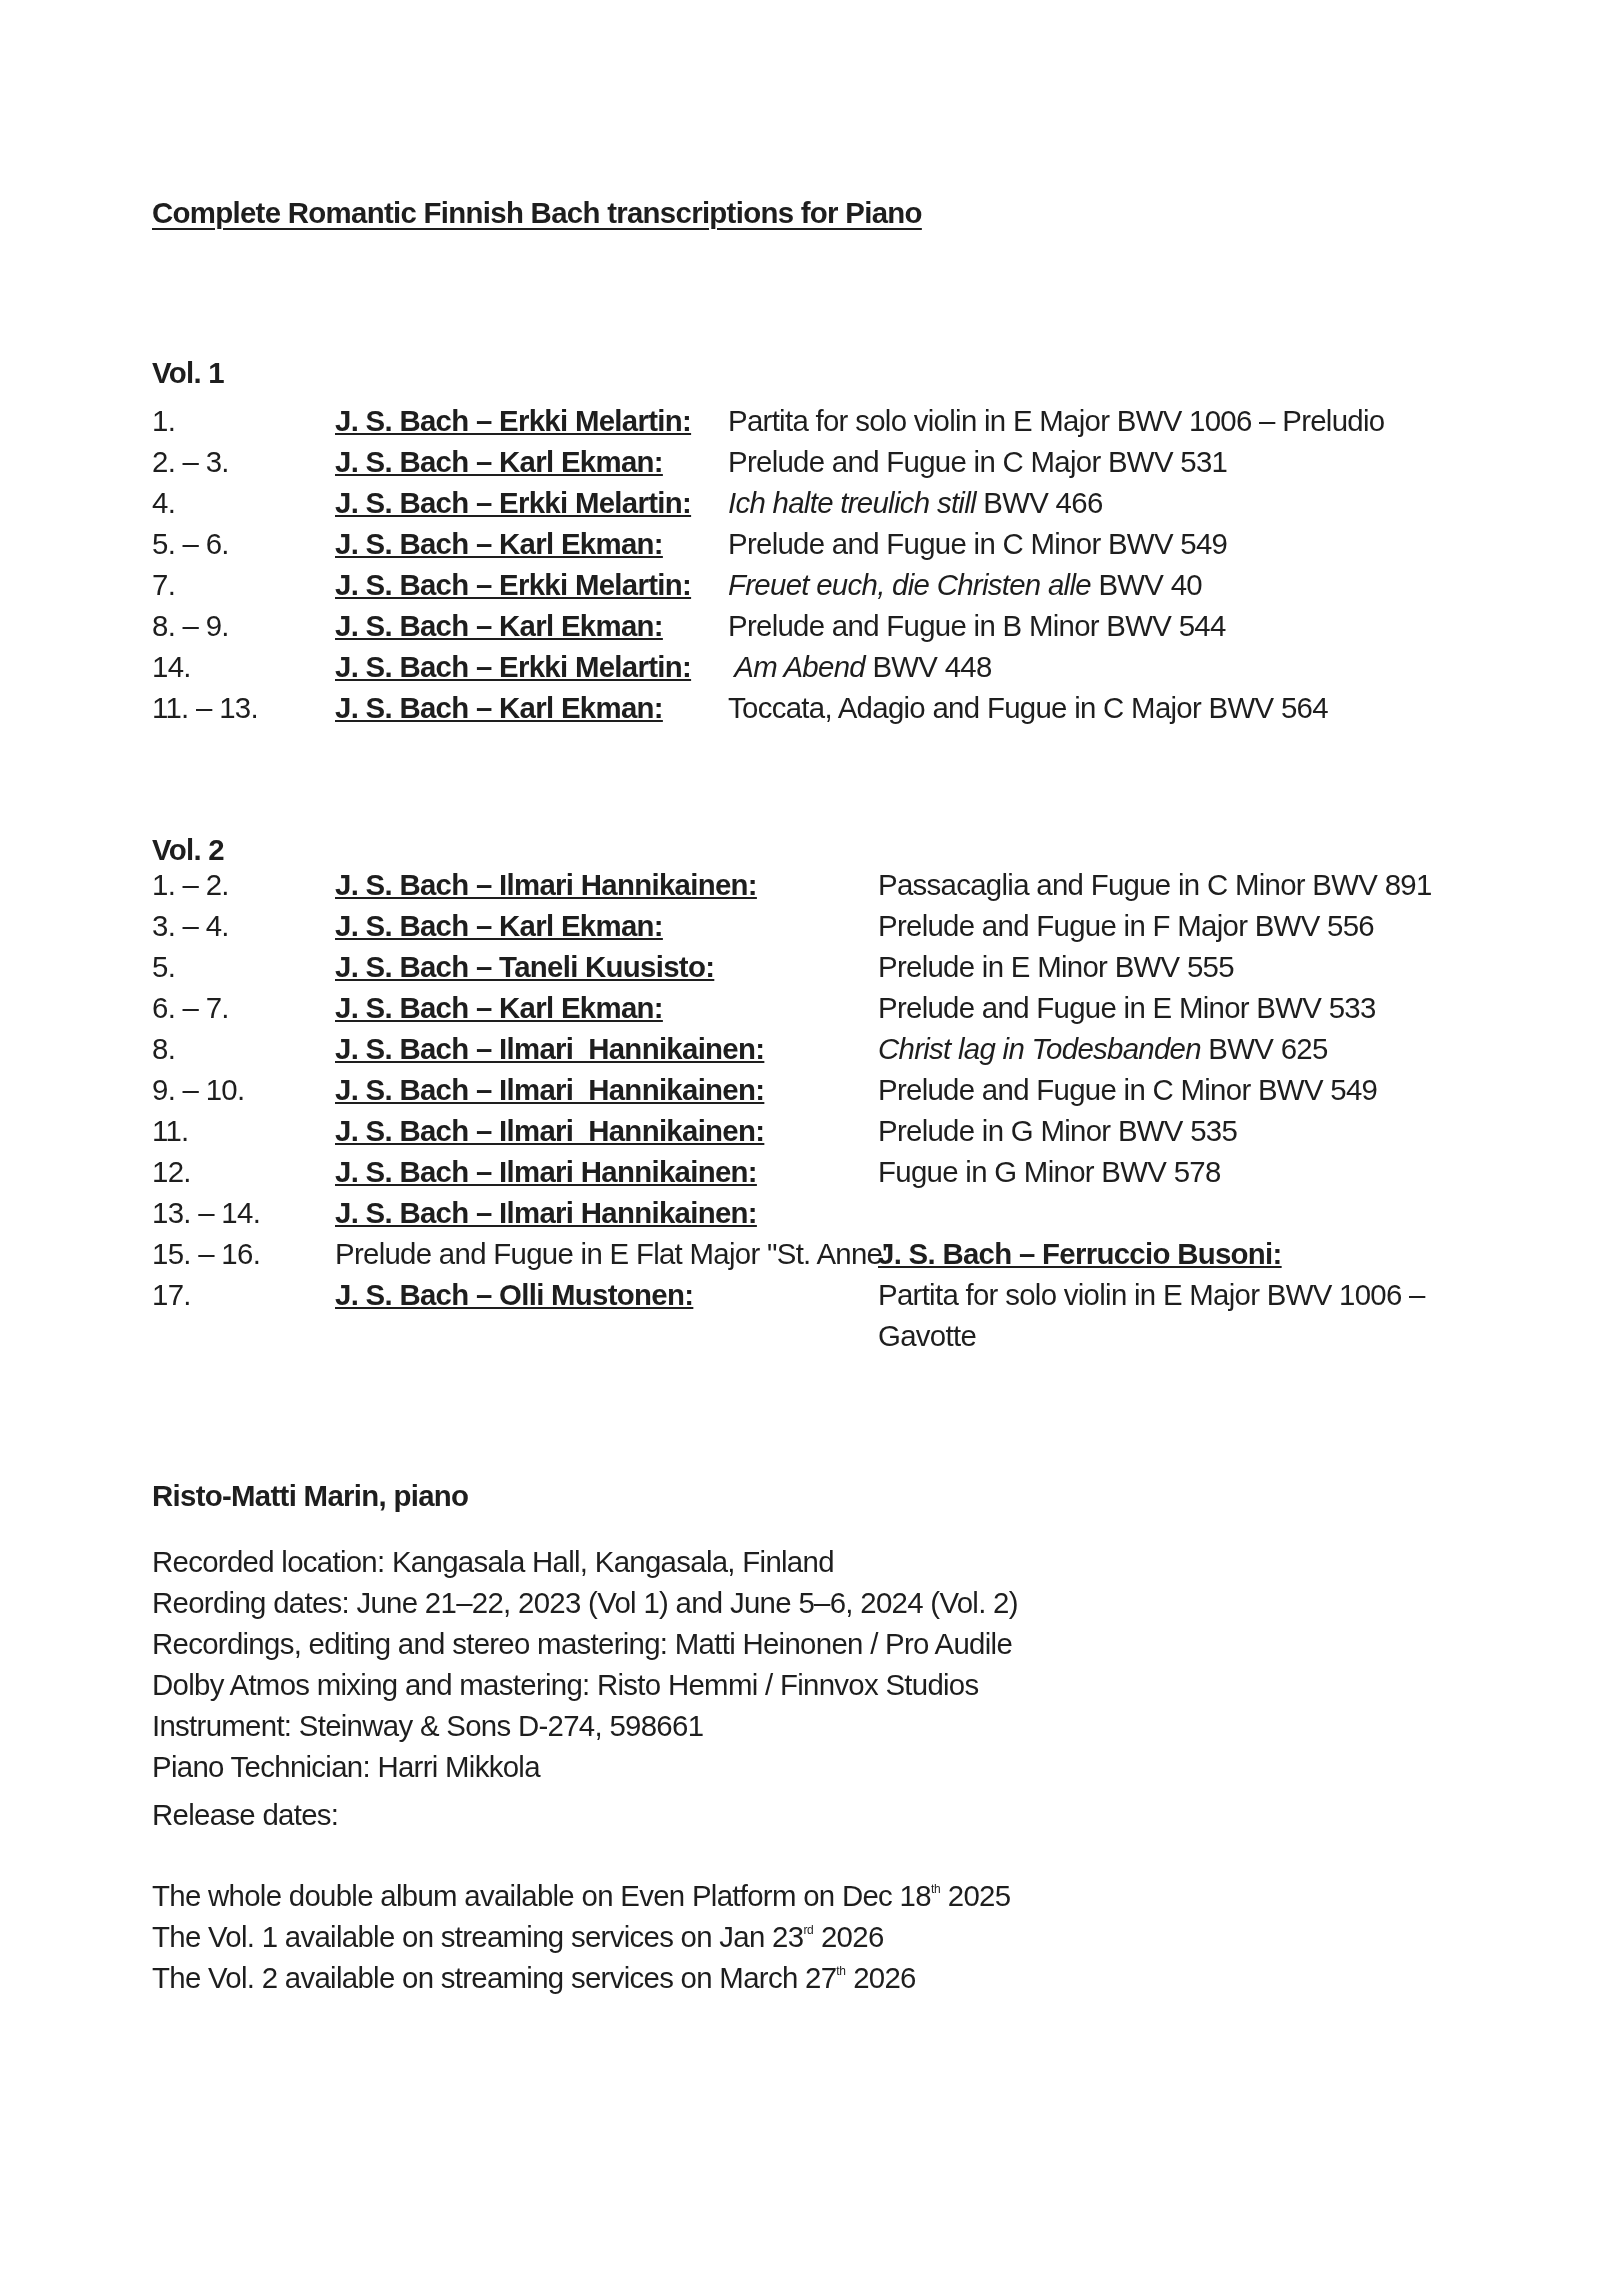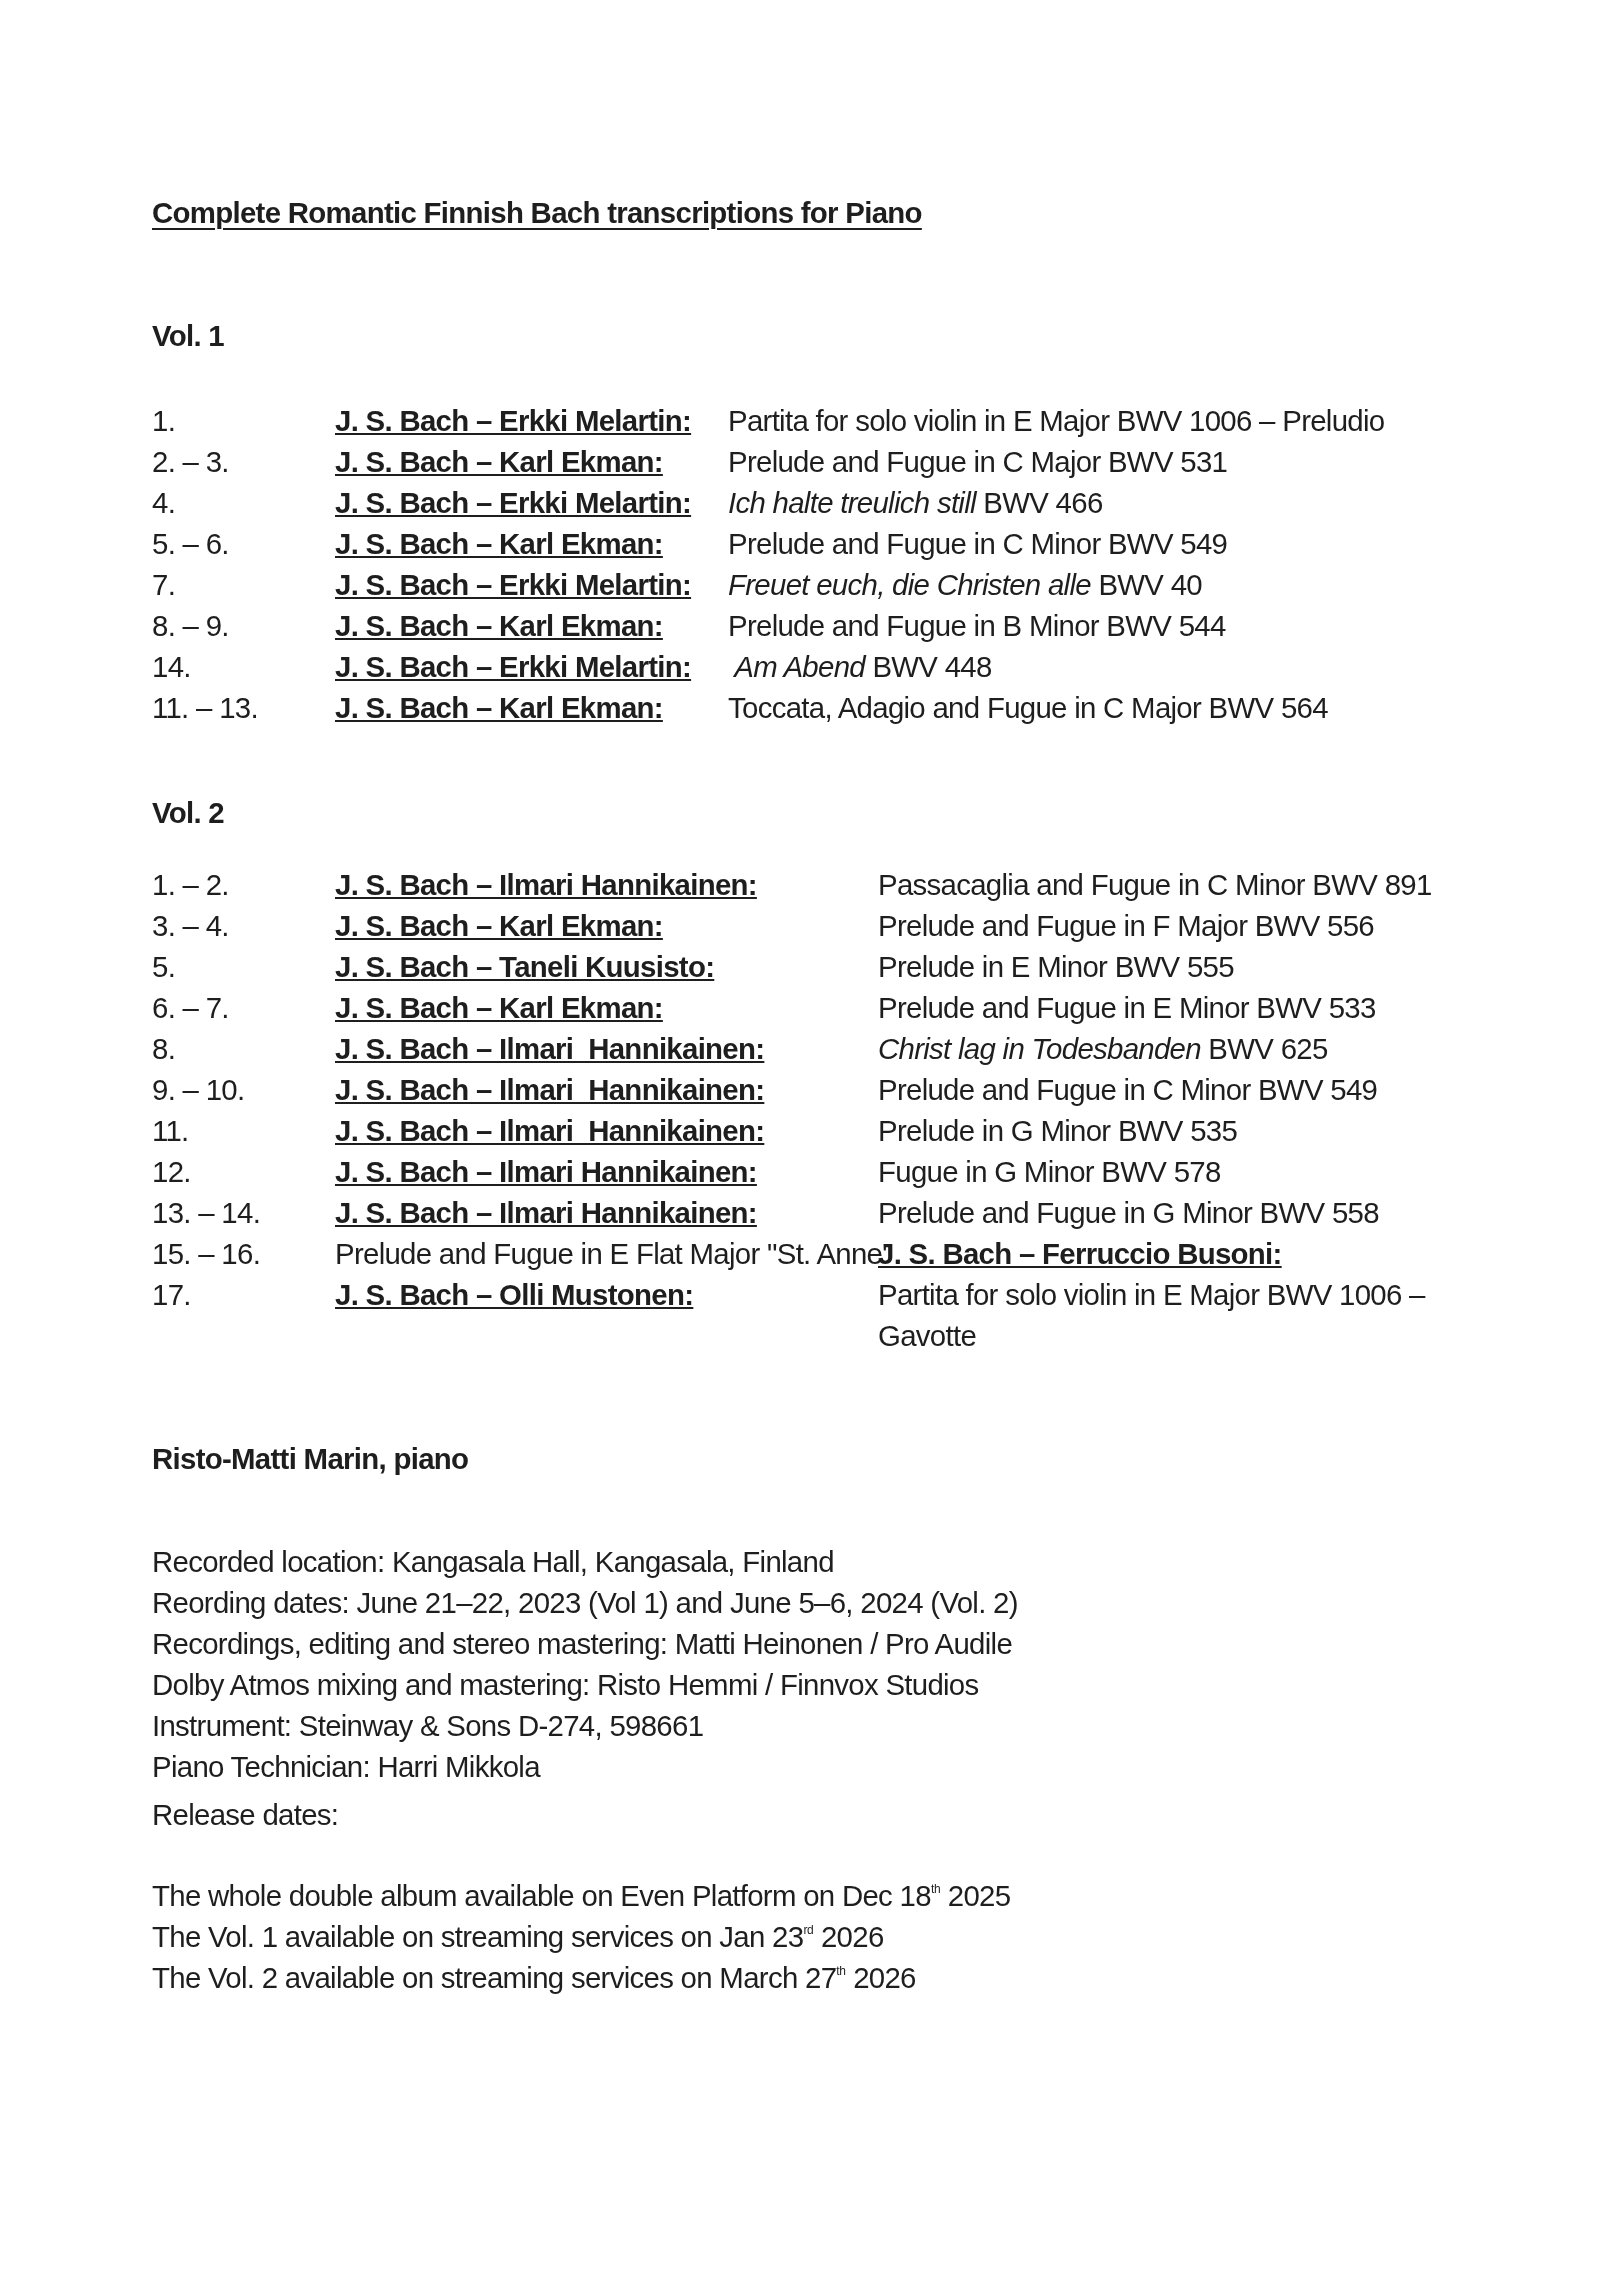--- a/index.html
+++ b/index.html
@@ -18,21 +18,21 @@
     overflow: hidden;
   }
   .abs { position: absolute; left: 152px; }
   .doc-title {
     top: 192px;
     font-weight: bold;
     text-decoration: underline;
     text-decoration-thickness: 2px;
     text-underline-offset: 4.6px;
   }
-  .heading { font-weight: bold; }
+  .heading { font-weight: bold; margin-top: 37px; }
   .vol1-h { top: 315px; }
   .v1 { top: 400px; }
   .vol2-h { top: 792px; }
   .v2 { top: 864px; }
   .performer { top: 1438px; }
   .credits { top: 1541px; }
   .release-h { top: 1794px; }
   .release-list { top: 1875px; }
 
   .track-row { display: grid; }
@@ -159,21 +159,20 @@
 
   <div class="track-row">
     <div class="cell t-no">12.</div>
     <div class="cell t-arranger">J. S. Bach – Ilmari Hannikainen:</div>
     <div class="cell t-title"><em></em><span>Fugue in G Minor BWV 578</span></div>
   </div>
 
   <div class="track-row">
     <div class="cell t-no">13. – 14.</div>
     <div class="cell t-arranger">J. S. Bach – Ilmari Hannikainen:</div>
-    <div class="cell t-title"><em></em><span>Prelude and Fugue in G Minor BWV 558</span></div>
   </div>
 
   <div class="track-row">
     <div class="cell t-no">15. – 16.</div>
     <div class="cell t-title"><em></em><span>Prelude and Fugue in E Flat Major "St. Anne"</span></div>
     <div class="cell t-arranger">J. S. Bach – Ferruccio Busoni:</div>
   </div>
 
   <div class="track-row">
     <div class="cell t-no">17.</div>

